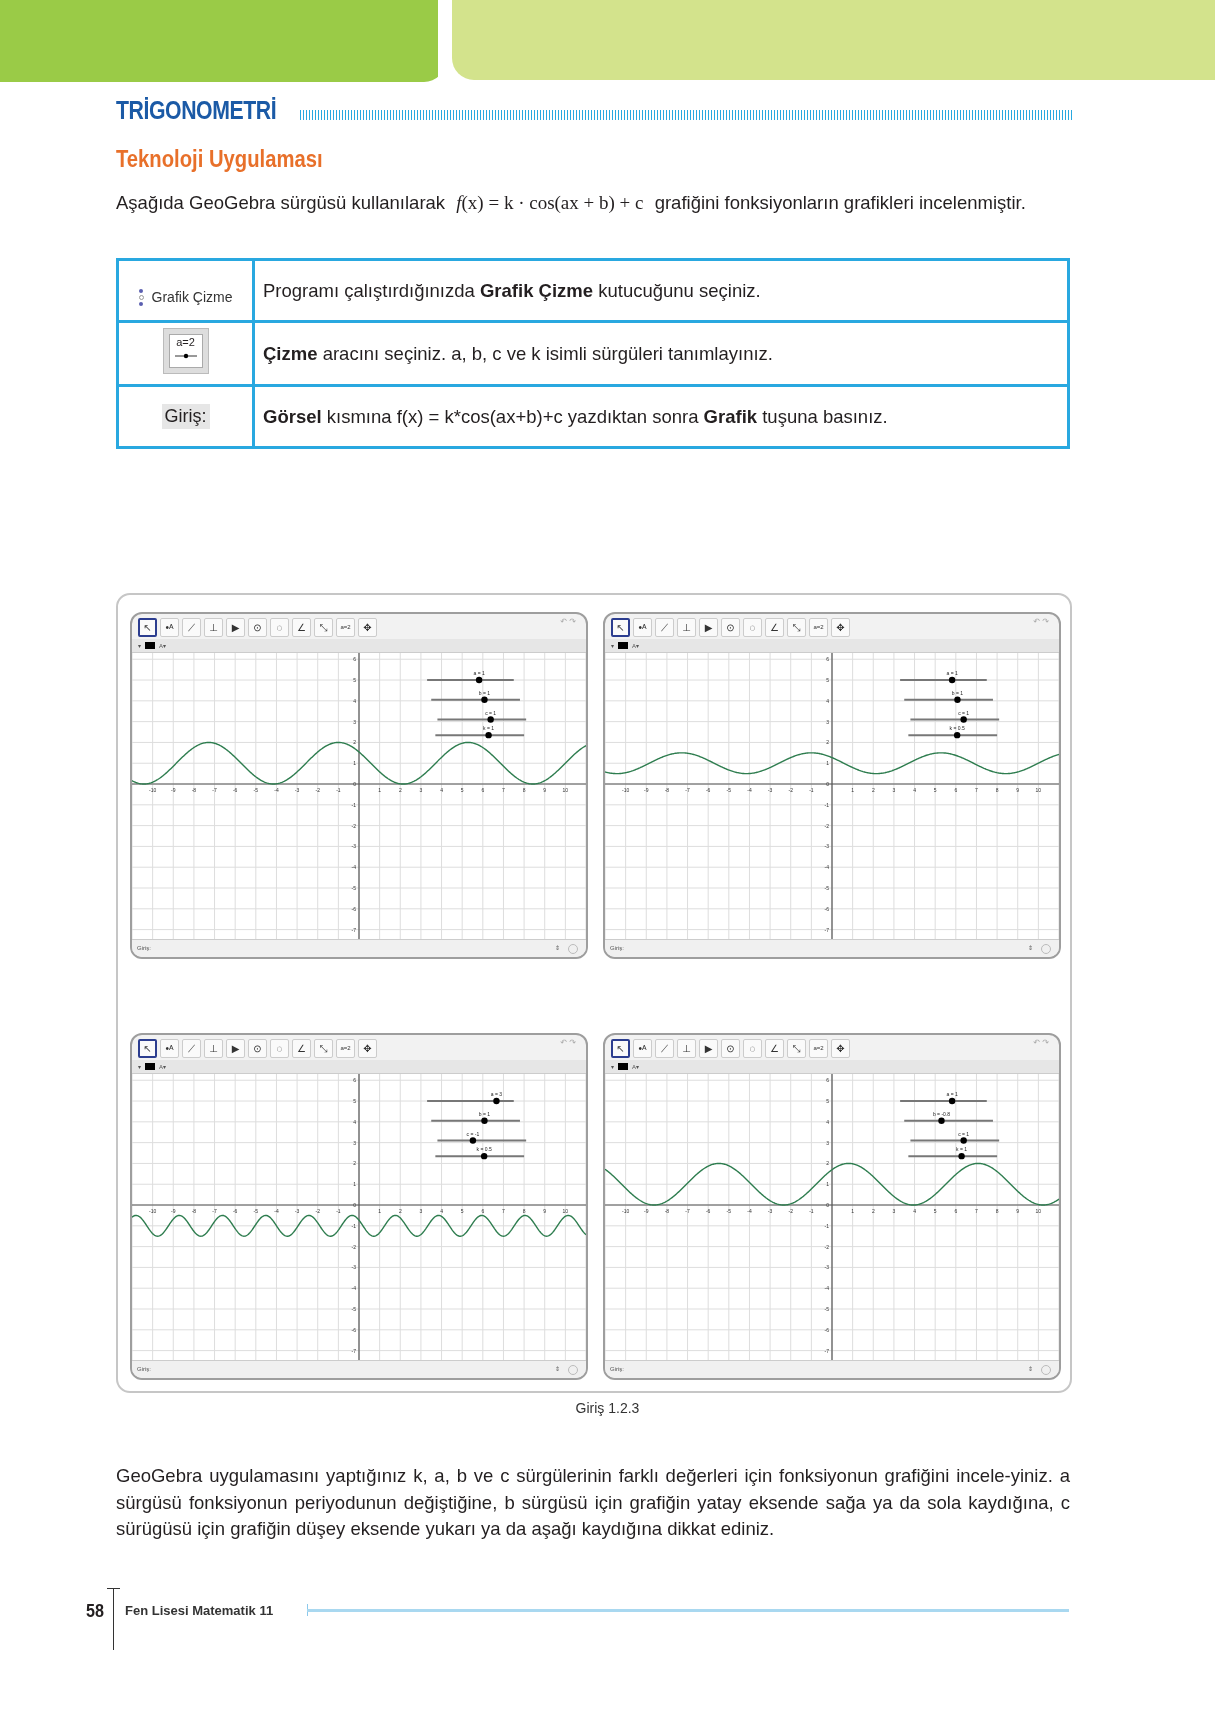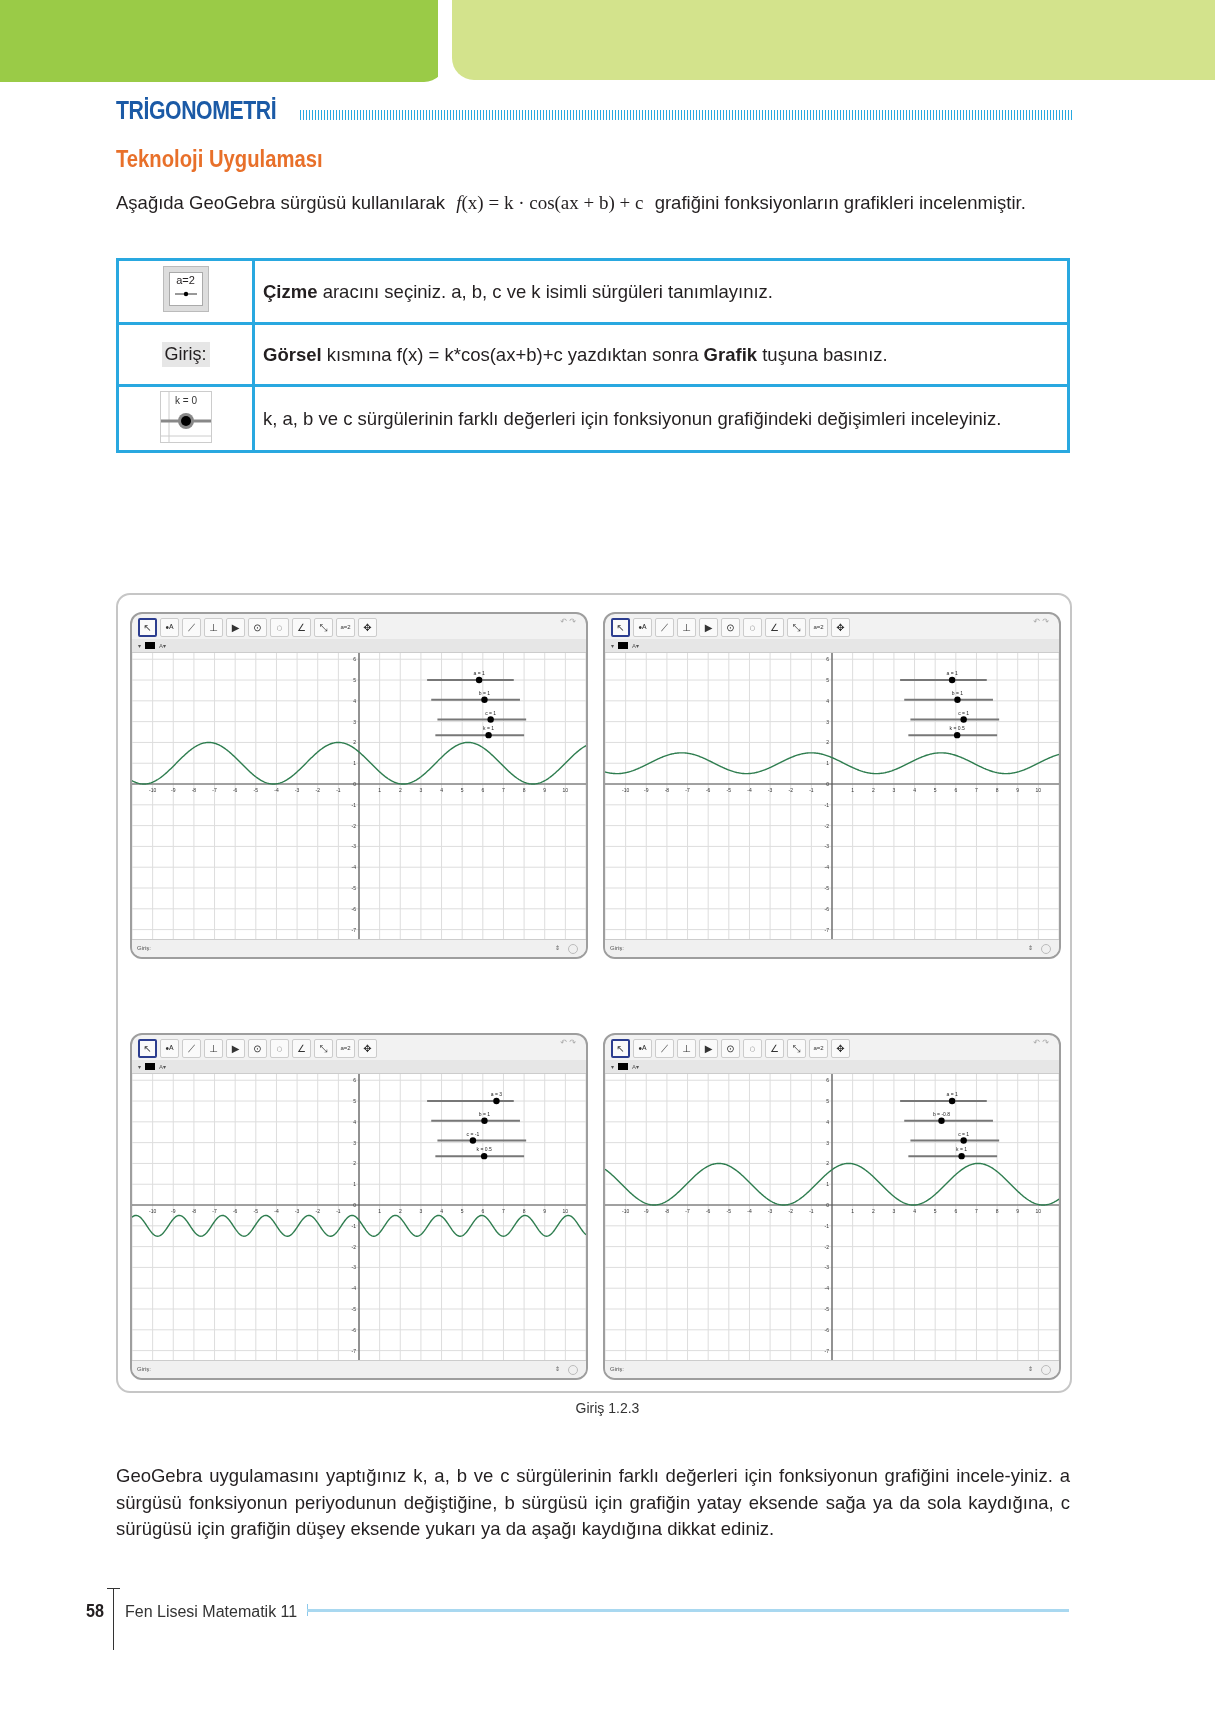--- a/index.html
+++ b/index.html
@@ -35,21 +35,21 @@
   .gg .style .sw{width:10px;height:7px;background:#000;}
   .gg .plot{position:absolute;left:0;top:39px;width:454px;height:287px;background:#fff;}
   .gg .input{position:absolute;left:0;bottom:0;right:0;height:17px;background:#f0f0f0;border-top:1px solid #ccc;font-size:6px;color:#555;line-height:17px;padding-left:5px;}
   .gg .input .ar{position:absolute;right:26px;top:0;}
   .gg .input .hp{position:absolute;right:8px;top:4px;width:8px;height:8px;border-radius:50%;border:1px solid #bbb;}
   .caption{position:absolute;left:0;width:1215px;top:1400px;text-align:center;font-size:14px;color:#333;}
   .outro{position:absolute;left:116px;top:1463px;width:954px;font-size:18.5px;line-height:26.5px;text-align:justify;}
   .pg-num{position:absolute;left:86px;top:1600px;font-weight:bold;font-size:19px;transform:scaleX(0.85);transform-origin:left;}
   .pg-vline{position:absolute;left:113px;top:1588px;width:1px;height:62px;background:#333;}
   .pg-tick{position:absolute;left:107px;top:1588px;width:13px;height:1px;background:#333;}
-  .pg-book{position:absolute;left:125px;top:1603px;font-size:16px;color:#333;}
+  .pg-book{position:absolute;left:125px;top:1603px;font-size:13px;color:#333;font-weight:bold;}
   .pg-bar{position:absolute;left:307px;top:1609px;width:762px;height:3px;background:#a9d8f0;}
   .pg-bar-cap{position:absolute;left:307px;top:1604px;width:1px;height:12px;background:#8cc9ec;}
 </style>
 </head>
 <body>
 
 <div class="band-left"></div>
 <div class="band-gap"></div>
 <div class="band-right"></div>
 
@@ -58,51 +58,49 @@
 <div class="section">Teknoloji Uygulaması</div>
 
 <div class="intro">
   <span>Aşağıda GeoGebra sürgüsü kullanılarak</span>
   <span class="formula"><i>f</i>(x) = k · cos(ax + b) + c</span>
   <span>grafiğini fonksiyonların grafikleri incelenmiştir.</span>
 </div>
 
 <table class="steps">
   <tbody>
+      <tr style="height:62px">
+    <td class="iconcell">
+      <span class="ic-graf">
+        <span class="dots">
+              <span></span>
+              <span class="o"></span>
+              <span></span>
+            </span>
+        <span>Grafik Çizme</span>
+      </span>
+    </td>
+    <td class="txtcell"><span>Programı çalıştırdığınızda </span><b>Grafik Çizme</b><span> kutucuğunu seçiniz.</span></td>
+  </tr>
   <tr style="height:64px">
     <td class="iconcell">
       <span class="ic-slider">
         <span class="inner"><span>a=2</span><br><svg width="26" height="8">
                 <line x1="2" y1="4" x2="24" y2="4" stroke="#333" stroke-width="1"></line>
                 <circle cx="13" cy="4" r="2.2" fill="#000"></circle>
               </svg></span>
       </span>
     </td>
     <td class="txtcell"><b>Çizme</b><span> aracını seçiniz. a, b, c ve k isimli sürgüleri tanımlayınız.</span></td>
   </tr>
   <tr style="height:62px">
     <td class="iconcell">
       <span class="ic-giris">Giriş:</span>
     </td>
     <td class="txtcell"><b>Görsel</b><span> kısmına f(x) = k*cos(ax+b)+c yazdıktan sonra </span><b>Grafik</b><span> tuşuna basınız.</span></td>
-  </tr>
-  <tr style="height:66px">
-    <td class="iconcell">
-      <span class="ic-k">
-        <svg width="50" height="50">
-          <line x1="8" y1="0" x2="8" y2="50" stroke="#ccc"></line>
-              <line x1="0" y1="44" x2="50" y2="44" stroke="#ccc"></line>
-          <text x="14" y="12" font-size="10" font-family="Liberation Sans, sans-serif" fill="#333">k = 0</text>
-          <line x1="0" y1="29" x2="50" y2="29" stroke="#888" stroke-width="3"></line>
-          <circle cx="25" cy="29" r="8" fill="#888"></circle>
-              <circle cx="25" cy="29" r="5" fill="#000"></circle>
-        </svg>
-      </span>
-    </td>
-    <td class="txtcell">k, a, b ve c sürgülerinin farklı değerleri için fonksiyonun grafiğindeki değişimleri inceleyiniz.</td>
   </tr>
 </tbody>
   </table>
 
 <div class="frame"></div>
 
 <div id="gg-container">
     <div class="gg" style="left: 130px; top: 612px;">
       <div class="tb">
         <div class="tool sel" style="font-size: 10px;">↖</div>

